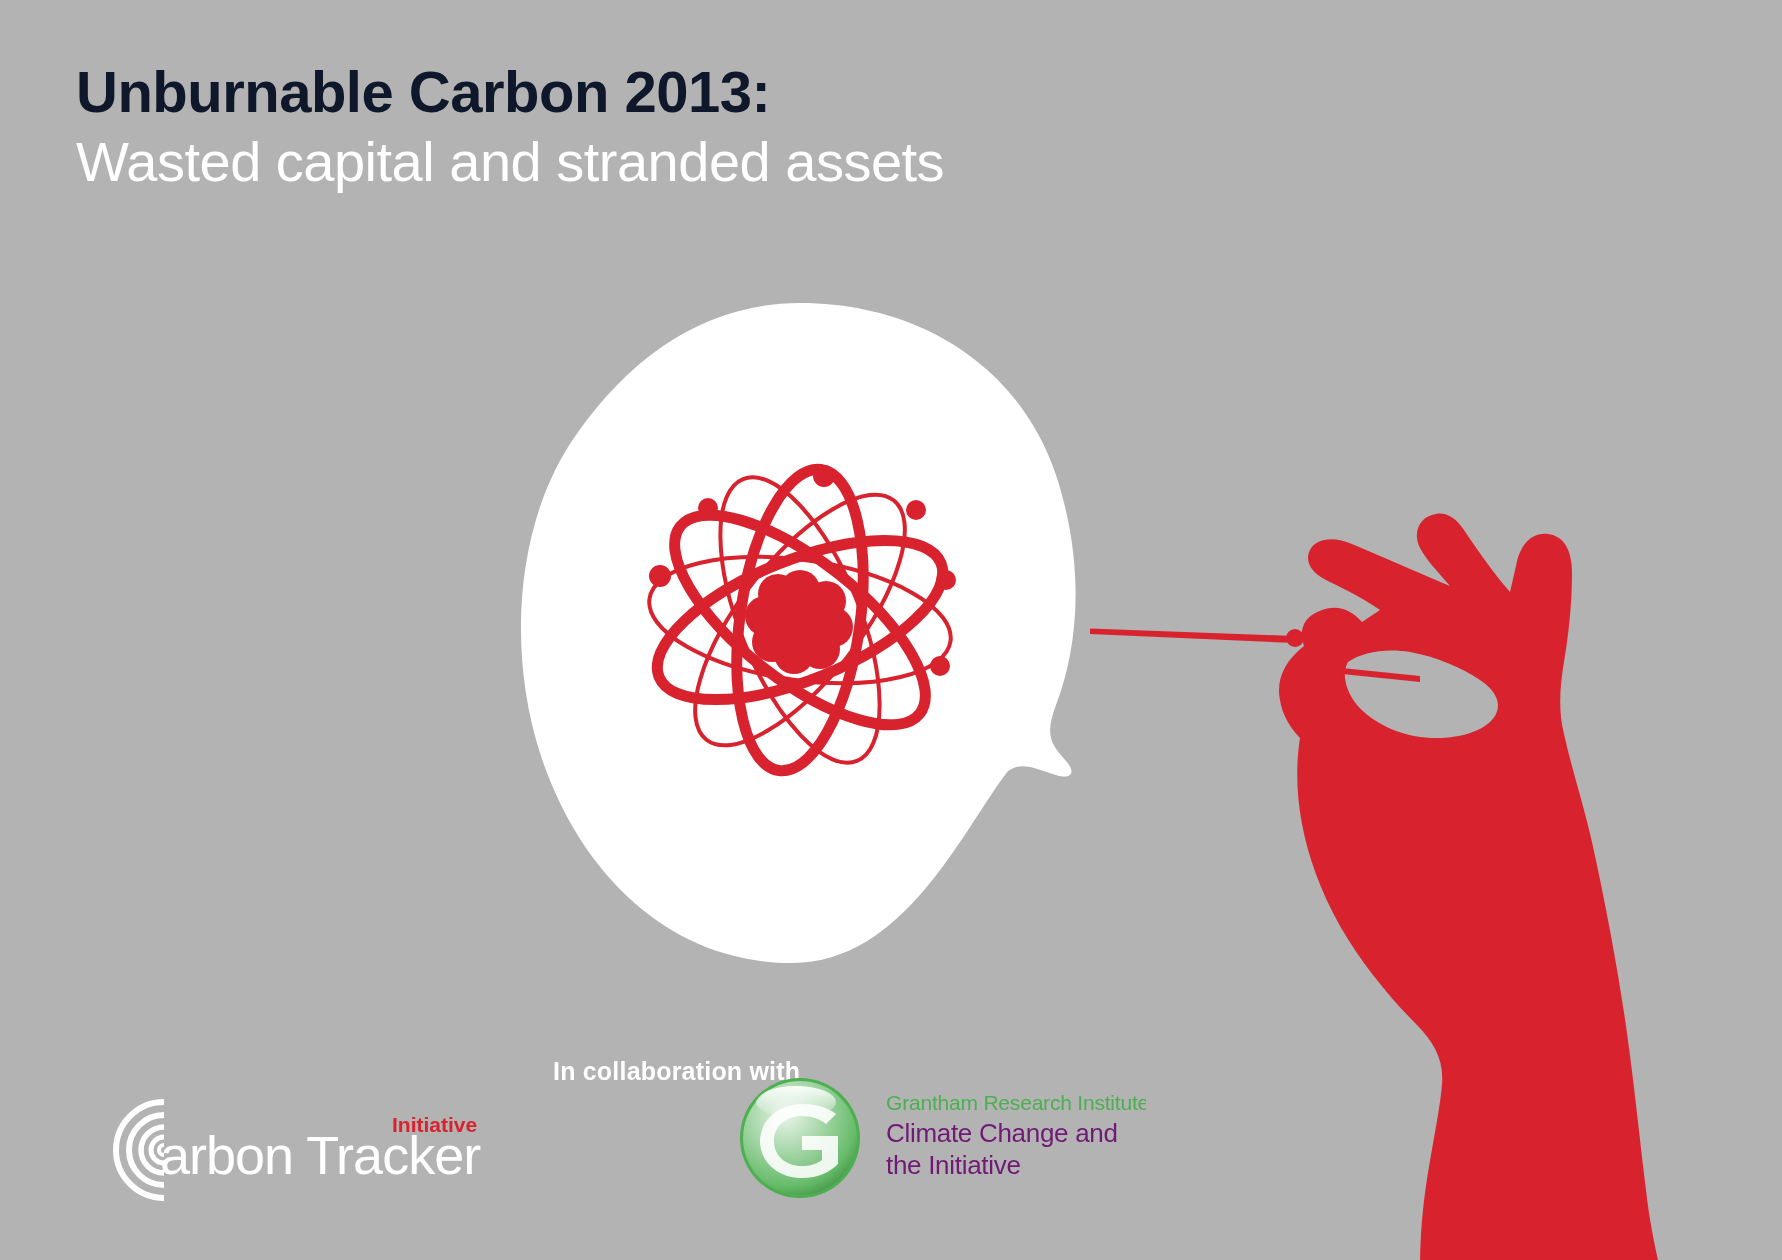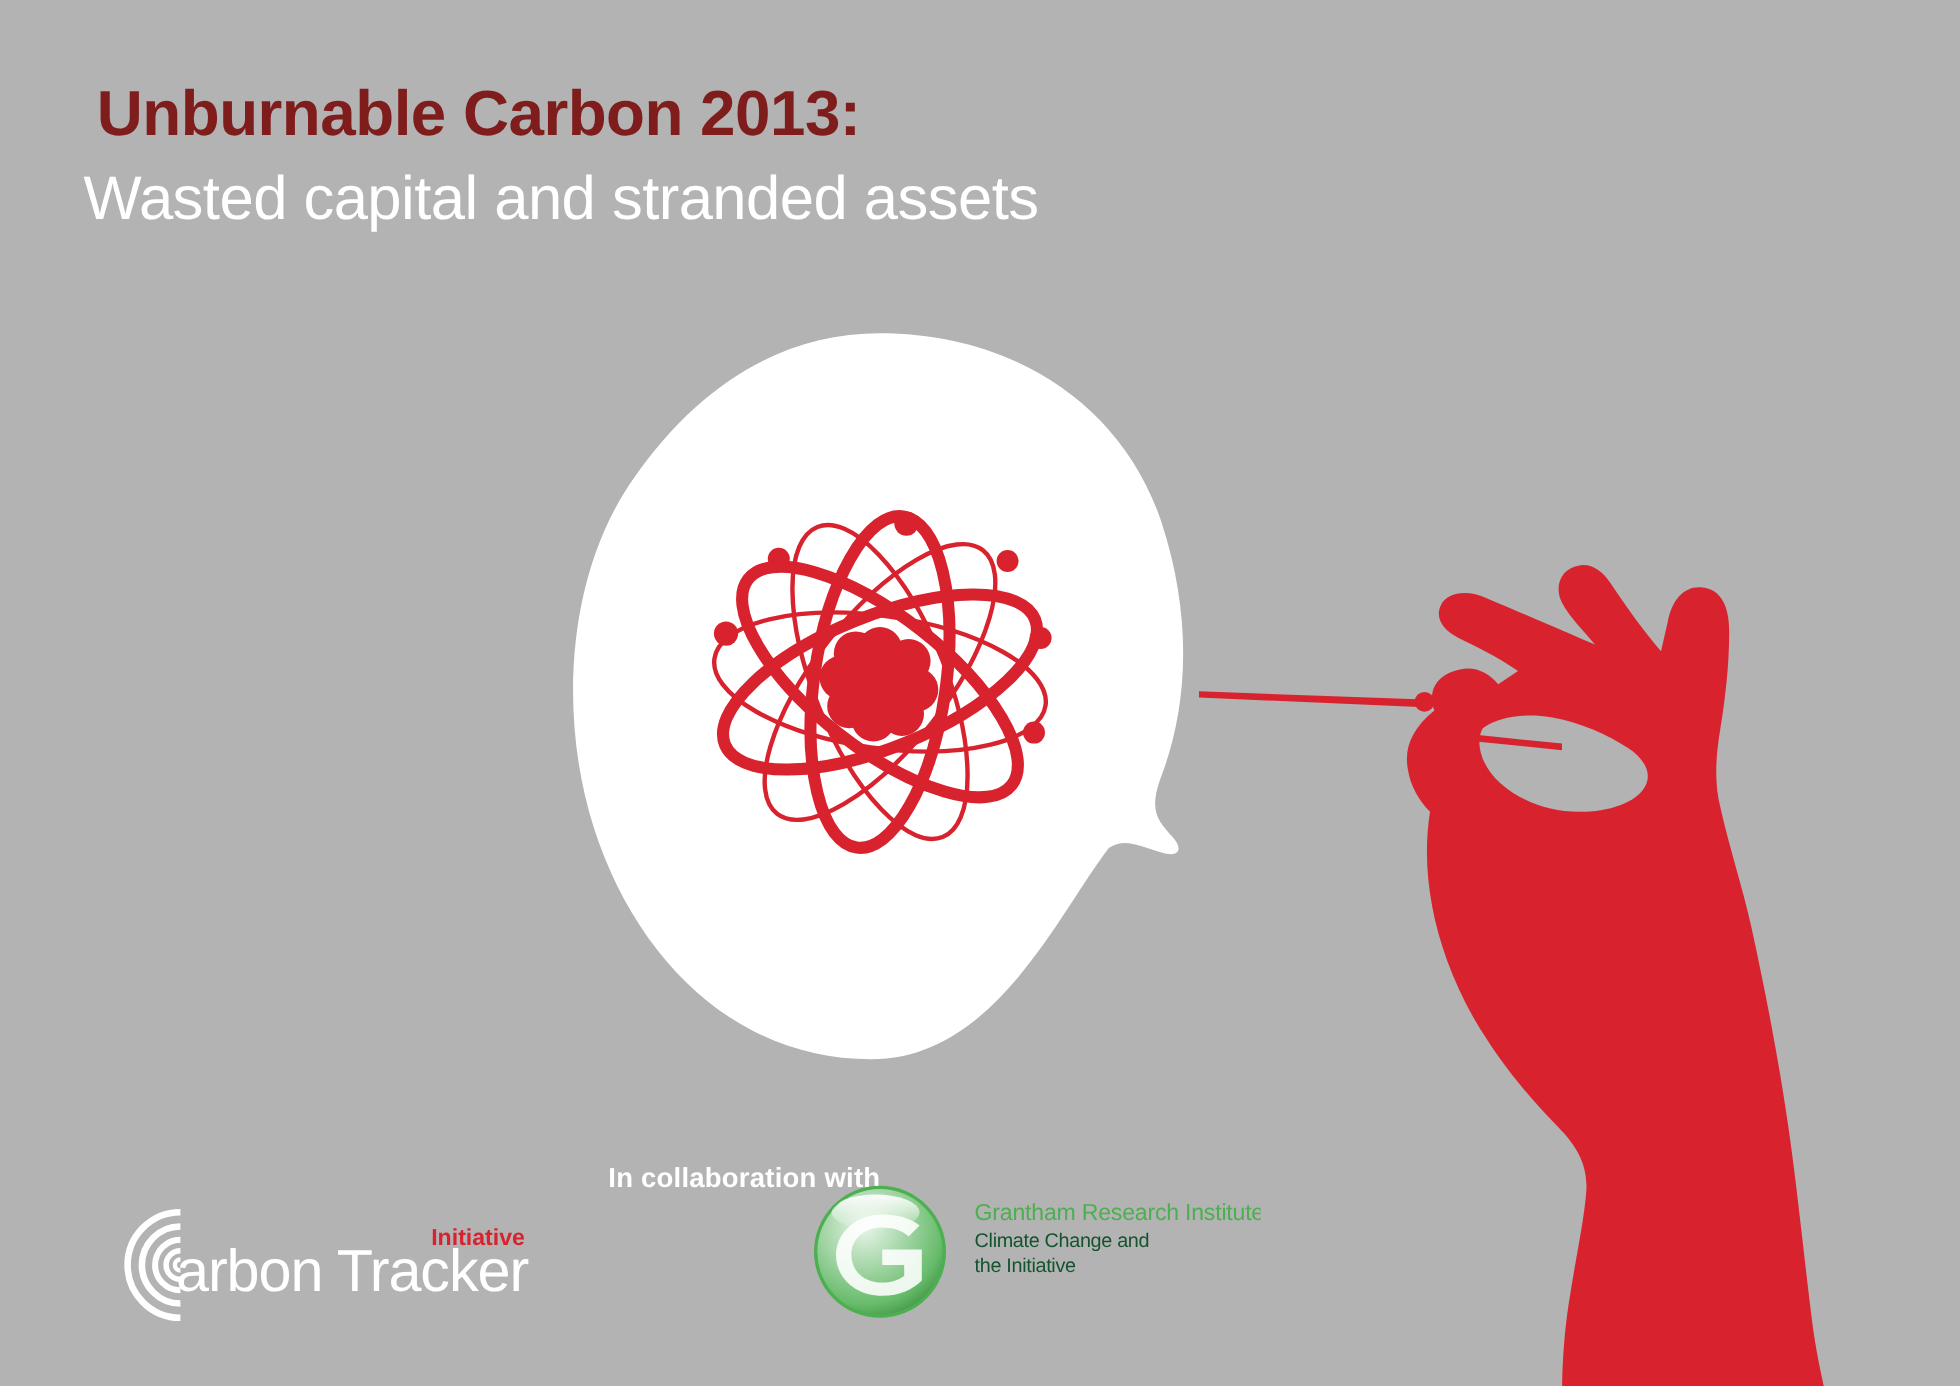--- a/index.html
+++ b/index.html
@@ -21,24 +21,24 @@
   
   #title-block {
     position: absolute;
     left: 76px;
     top: 62px;
     width: 1100px;
   }
   #main-title {
     font-size: 58px;
     font-weight: bold;
-    color: #7f1d1d;
+    color: #0f172a;
     letter-spacing: -0.5px;
     line-height: 1.05;
-    margin: 12px;
+    margin: 0;
     white-space: nowrap;
   }
   #sub-title {
     font-size: 56px;
     font-weight: normal;
     color: #ffffff;
     letter-spacing: -0.5px;
     line-height: 1.18;
     margin: 6px 0 4px 0;
     white-space: nowrap;
@@ -108,22 +108,22 @@
     height: 102px;
   }
   #grantham-line1 {
     font-size: 21px;
     color: #4caf50;
     white-space: nowrap;
     line-height: 1.28;
     letter-spacing: -0.2px;
   }
   .grantham-line-gray {
-    font-size: 18px;
-    color: #14532d;
+    font-size: 26px;
+    color: #701a75;
     white-space: nowrap;
     line-height: 1.25;
     letter-spacing: -0.3px;
   }
 </style>
 </head>
 <body>
 
 <div id="cover">
 

